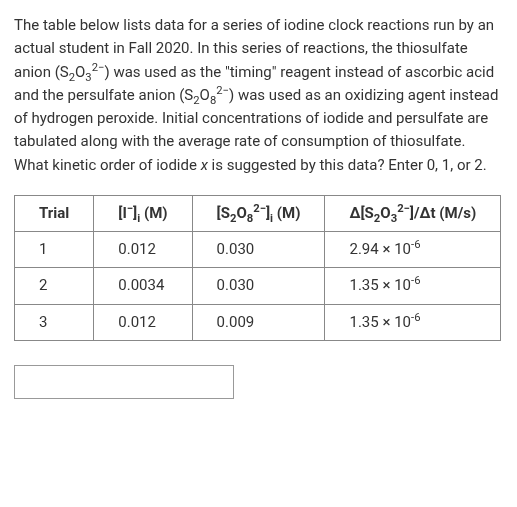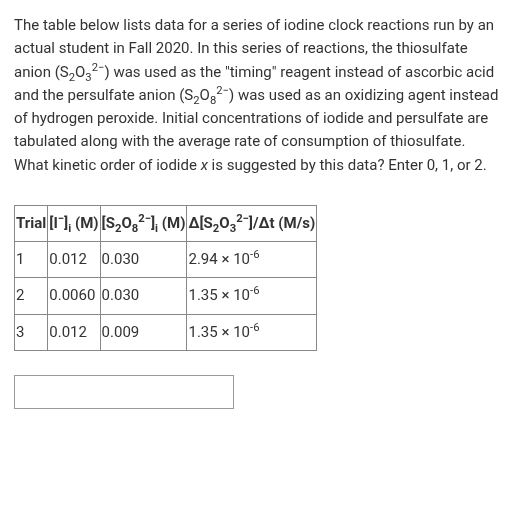--- a/index.html
+++ b/index.html
@@ -8,30 +8,30 @@
     body {
       font-family: -apple-system, BlinkMacSystemFont, "Segoe UI", Roboto, Arial, sans-serif;
       margin: 0;
       padding: 14px;
       width: 517px;
       color: #333;
       font-size: 15px;
       line-height: 1.55;
     }
     .prompt {
-      margin-bottom: 28px;
+      margin-bottom: 18px;
     }
     table.data {
       border-collapse: collapse;
       border: 1px solid #888;
       margin-bottom: 24px;
     }
     table.data th, table.data td {
       border: 1px solid #888;
-      padding: 6px 1px;
+      padding: 6px 24px;
       text-align: left;
       vertical-align: middle;
       font-weight: normal;
       font-size: 15px;
     }
     table.data th {
       font-weight: bold;
     }
     .answer-input {
       width: 220px;
@@ -63,21 +63,21 @@
   </thead>
   <tbody>
     <tr>
       <td>1</td>
       <td>0.012</td>
       <td>0.030</td>
       <td>2.94 × 10<sup>-6</sup></td>
     </tr>
     <tr>
       <td>2</td>
-      <td>0.0060</td>
+      <td>0.0034</td>
       <td>0.030</td>
       <td>1.35 × 10<sup>-6</sup></td>
     </tr>
     <tr>
       <td>3</td>
       <td>0.012</td>
       <td>0.009</td>
       <td>1.35 × 10<sup>-6</sup></td>
     </tr>
   </tbody>

